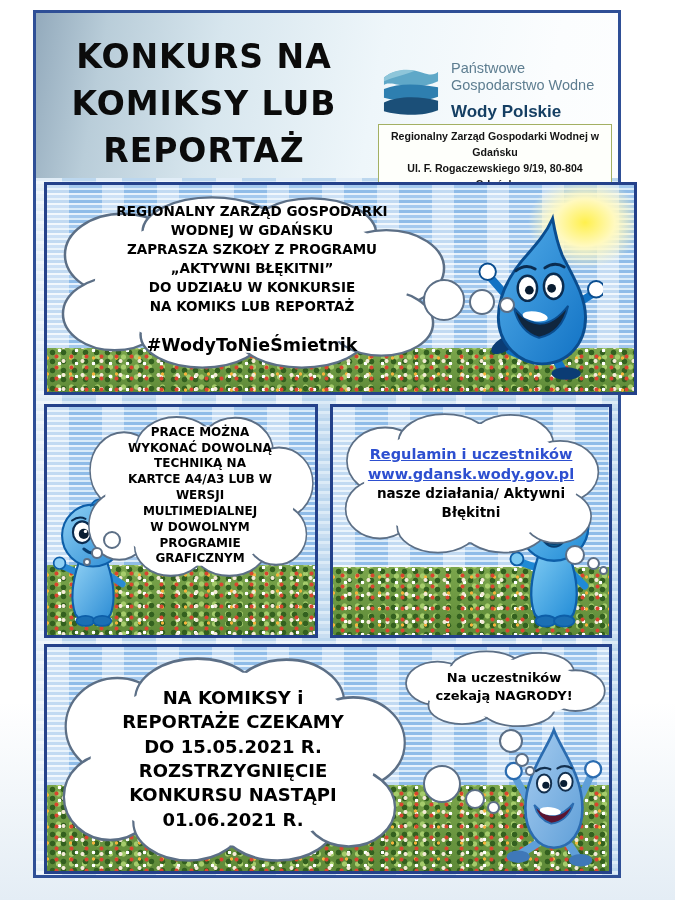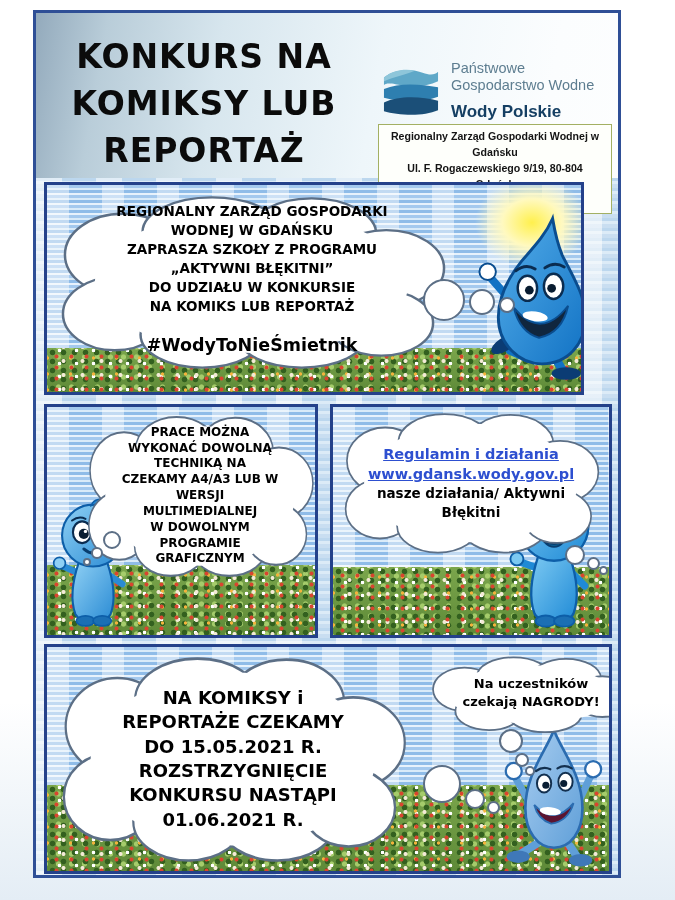--- a/index.html
+++ b/index.html
@@ -31,21 +31,21 @@
   .logo-text .l3 { font-size:17px; font-weight:bold; color:#153f63; margin-top:7px; }
 
   .contact { position:absolute; left:378px; top:124px; width:234px;
              border:1px solid #a3b063; background:#fefffb; padding:4px 8px 5px;
              text-align:center; font-family:"Liberation Sans", sans-serif;
              font-size:10.6px; font-weight:bold; color:#141414; line-height:1.5; }
 
   
   .panel { position:absolute; border:3px solid #24418a; overflow:hidden;
            box-shadow:inset 0 0 0 2px rgba(255,255,255,.55); }
-  #panel1 { left:44px; top:182px; width:540px; height:213px; }
+  #panel1 { left:44px; top:182px; width:593px; height:213px; }
   #panel2 { left:44px; top:404px; width:274px; height:234px; }
   #panel3 { left:330px; top:404px; width:282px; height:234px; }
   #panel4 { left:44px; top:644px; width:568px; height:230px; }
 
   .sky { position:absolute; inset:0;
          background:
            repeating-linear-gradient(90deg, rgba(255,255,255,.45) 0 22px, rgba(255,255,255,0) 22px 55px),
            repeating-linear-gradient(180deg,#a4c9ee 0 3px,#d9ebf9 3px 5px,#8fbce8 5px 8px,#e7f2fc 8px 10px); }
   .meadow { position:absolute; left:0; right:0; bottom:0; z-index:2;
          background:
@@ -80,21 +80,21 @@
   #bubble2 { left:36px; top:4px; width:234px; height:170px; }
   #bubble2 .bubble-text { font-size:12px; line-height:1.32; padding:20px 20px; }
 
   #bubble3 { left:6px; top:2px; width:264px; height:148px; }
   #bubble3 .bubble-text { font-size:13.5px; line-height:1.35; padding:10px 26px; }
   #bubble3 a { color:#2d4fd0; font-size:14.5px; font-weight:bold; text-decoration:underline; }
 
   #bubble4 { left:8px; top:4px; width:356px; height:216px; }
   #bubble4 .bubble-text { font-size:18px; line-height:1.36; padding:16px 34px; }
 
-  #bubble5 { left:352px; top:6px; width:210px; height:80px;margin-left:27px; }
+  #bubble5 { left:352px; top:0; width:210px; height:80px; }
   #bubble5 .bubble-text { font-size:13px; line-height:1.35; }
 </style>
 </head>
 <body>
 
 <div class="poster">
   <div class="frame"></div>
 
   <div class="title">
     <div>KONKURS NA</div>
@@ -223,21 +223,21 @@
             <ellipse cx="150" cy="158" rx="62" ry="36"></ellipse>
           <ellipse cx="250" cy="160" rx="64" ry="34"></ellipse>
             <ellipse cx="330" cy="145" rx="52" ry="36"></ellipse>
         </g>
         <ellipse cx="200" cy="100" rx="162" ry="82" fill="#fff"></ellipse>
       </svg>
       <div class="bubble-text">
         <div>PRACE MOŻNA</div>
         <div>WYKONAĆ DOWOLNĄ</div>
         <div>TECHNIKĄ NA</div>
-        <div>CZEKAMY A4/A3 LUB W</div>
+        <div>KARTCE A4/A3 LUB W</div>
         <div>WERSJI</div>
         <div>MULTIMEDIALNEJ</div>
         <div>W DOWOLNYM</div>
         <div>PROGRAMIE</div>
         <div>GRAFICZNYM</div>
       </div>
     </div>
     <div class="puff" style="left:56px; top:124px; width:18px; height:18px;"></div>
     <div class="puff" style="left:44px; top:140px; width:12px; height:12px;"></div>
     <div class="puff" style="left:36px; top:151px; width:8px; height:8px;"></div>
@@ -279,21 +279,21 @@
           <ellipse cx="260" cy="48" rx="65" ry="40"></ellipse>
             <ellipse cx="335" cy="85" rx="58" ry="42"></ellipse>
           <ellipse cx="62" cy="135" rx="52" ry="40"></ellipse>
             <ellipse cx="150" cy="158" rx="62" ry="36"></ellipse>
           <ellipse cx="250" cy="160" rx="64" ry="34"></ellipse>
             <ellipse cx="330" cy="145" rx="52" ry="36"></ellipse>
         </g>
         <ellipse cx="200" cy="100" rx="162" ry="80" fill="#fff"></ellipse>
       </svg>
       <div class="bubble-text">
-        <a href="#">Regulamin i działania</a>
+        <a href="#">Regulamin i uczestników</a>
         <a href="#">www.gdansk.wody.gov.pl</a>
         <div>nasze działania/ Aktywni</div>
         <div>Błękitni</div>
       </div>
     </div>
     <div class="puff" style="left:232px; top:138px; width:20px; height:20px;"></div>
     <div class="puff" style="left:254px; top:150px; width:13px; height:13px;"></div>
     <div class="puff" style="left:266px; top:159px; width:9px; height:9px;"></div>
   </section>
 

